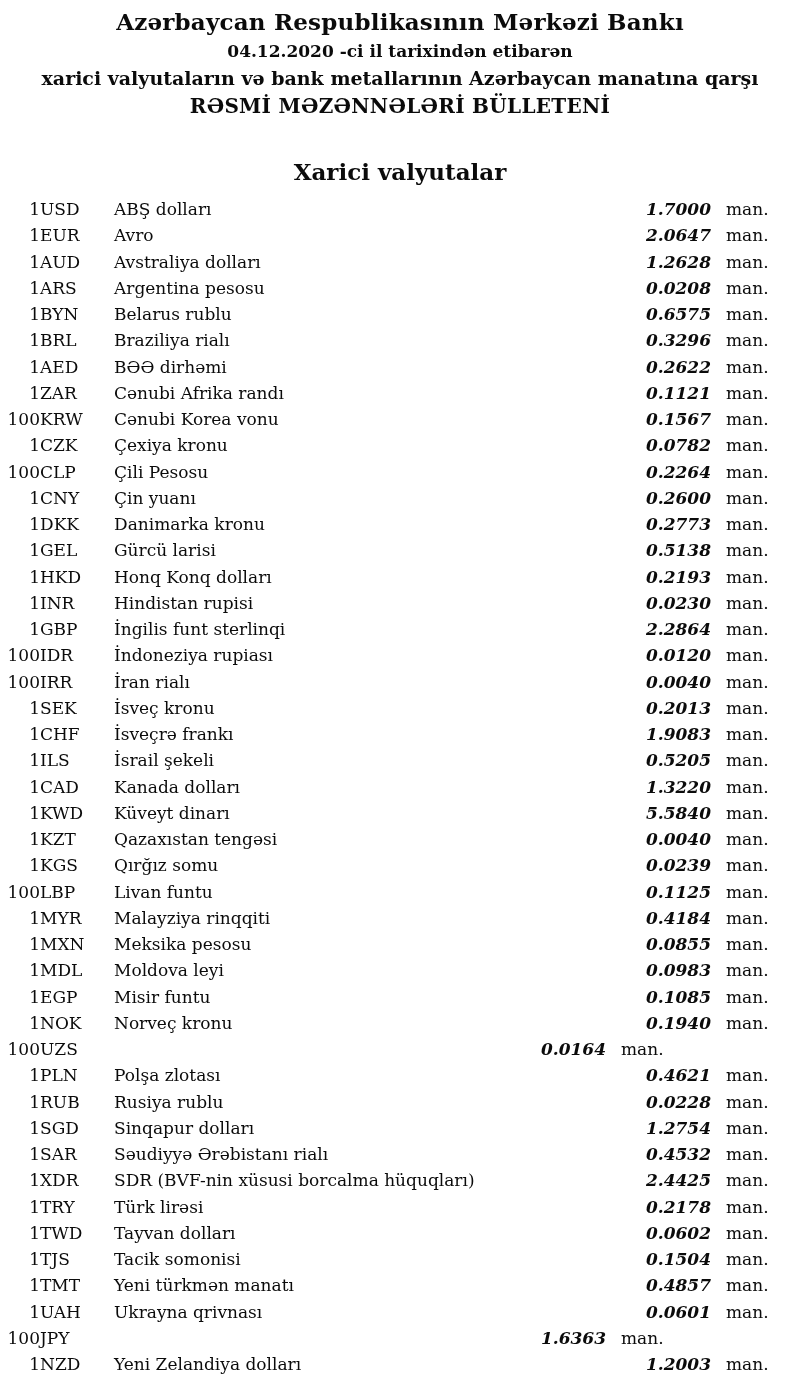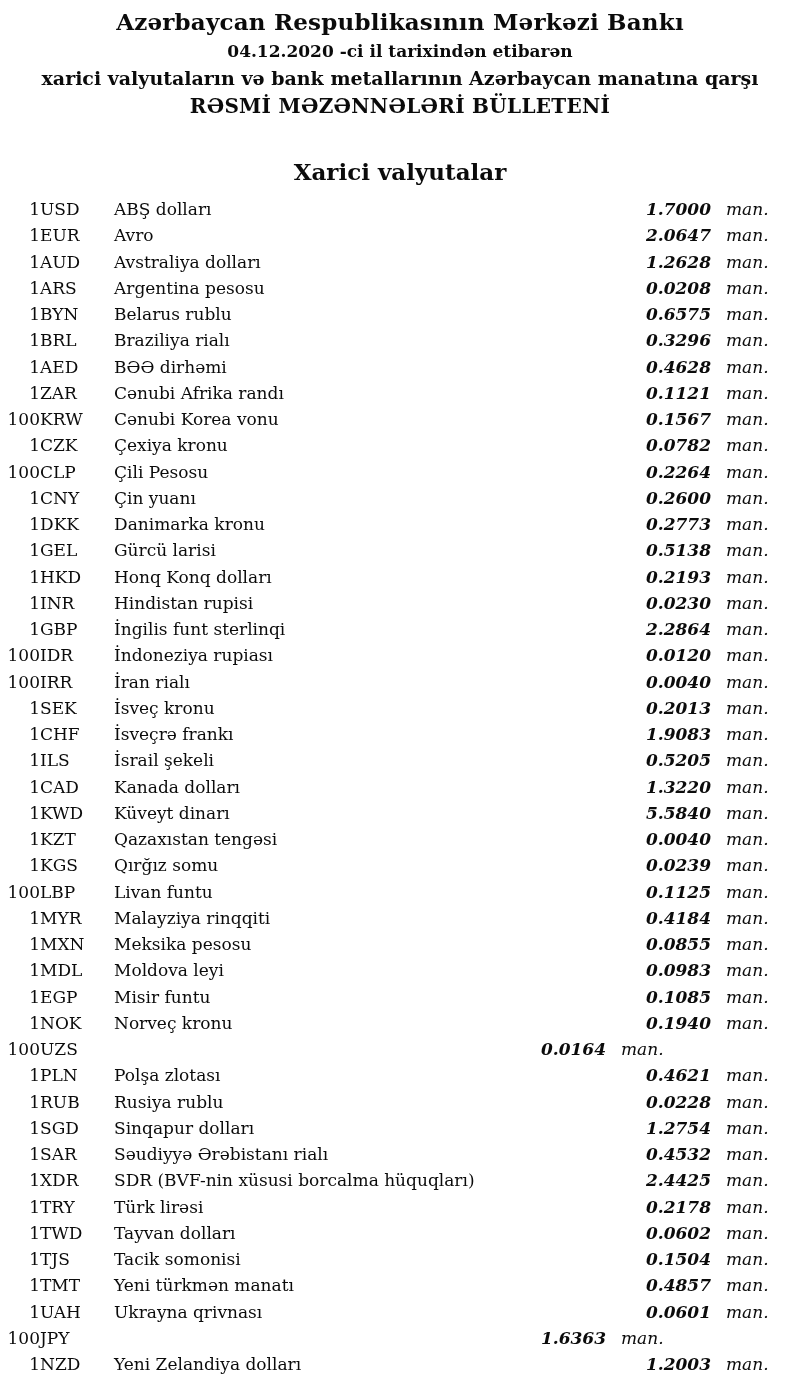--- a/index.html
+++ b/index.html
@@ -62,21 +62,21 @@
     grid-template-columns: 40px 66px 1fr 105px 77px;
     height: 26.25px;
     line-height: 26.25px;
     font-size: 17px;
     white-space: nowrap;
   }
   .qty  { text-align: right; }
   .code { text-align: left; }
   .name { padding-left: 8px; overflow: hidden; }
   .rate { text-align: right; font-weight: bold; font-style: italic; }
-  .unit { padding-left: 15px; font-style: italic; }
+  .unit { padding-left: 15px; }
 </style>
 </head>
 <body>
 
 <div class="doc">
 
   <div class="hdr">
     <div class="hdr-line1">Azərbaycan Respublikasının Mərkəzi Bankı</div>
     <div class="hdr-line2">04.12.2020 -ci il tarixindən etibarən</div>
     <div class="hdr-line3">xarici valyutaların və bank metallarının Azərbaycan manatına qarşı</div>
@@ -131,21 +131,21 @@
     <span class="code">BRL</span>
     <span class="name">Braziliya rialı</span>
     <span class="rate">0.3296</span>
     <span class="unit">man.</span>
   </div>
 
   <div class="row">
     <span class="qty">1</span>
     <span class="code">AED</span>
     <span class="name">BƏƏ dirhəmi</span>
-    <span class="rate">0.4628</span>
+    <span class="rate">0.2622</span>
     <span class="unit">man.</span>
   </div>
 
   <div class="row">
     <span class="qty">1</span>
     <span class="code">ZAR</span>
     <span class="name">Cənubi Afrika randı</span>
     <span class="rate">0.1121</span>
     <span class="unit">man.</span>
   </div>

